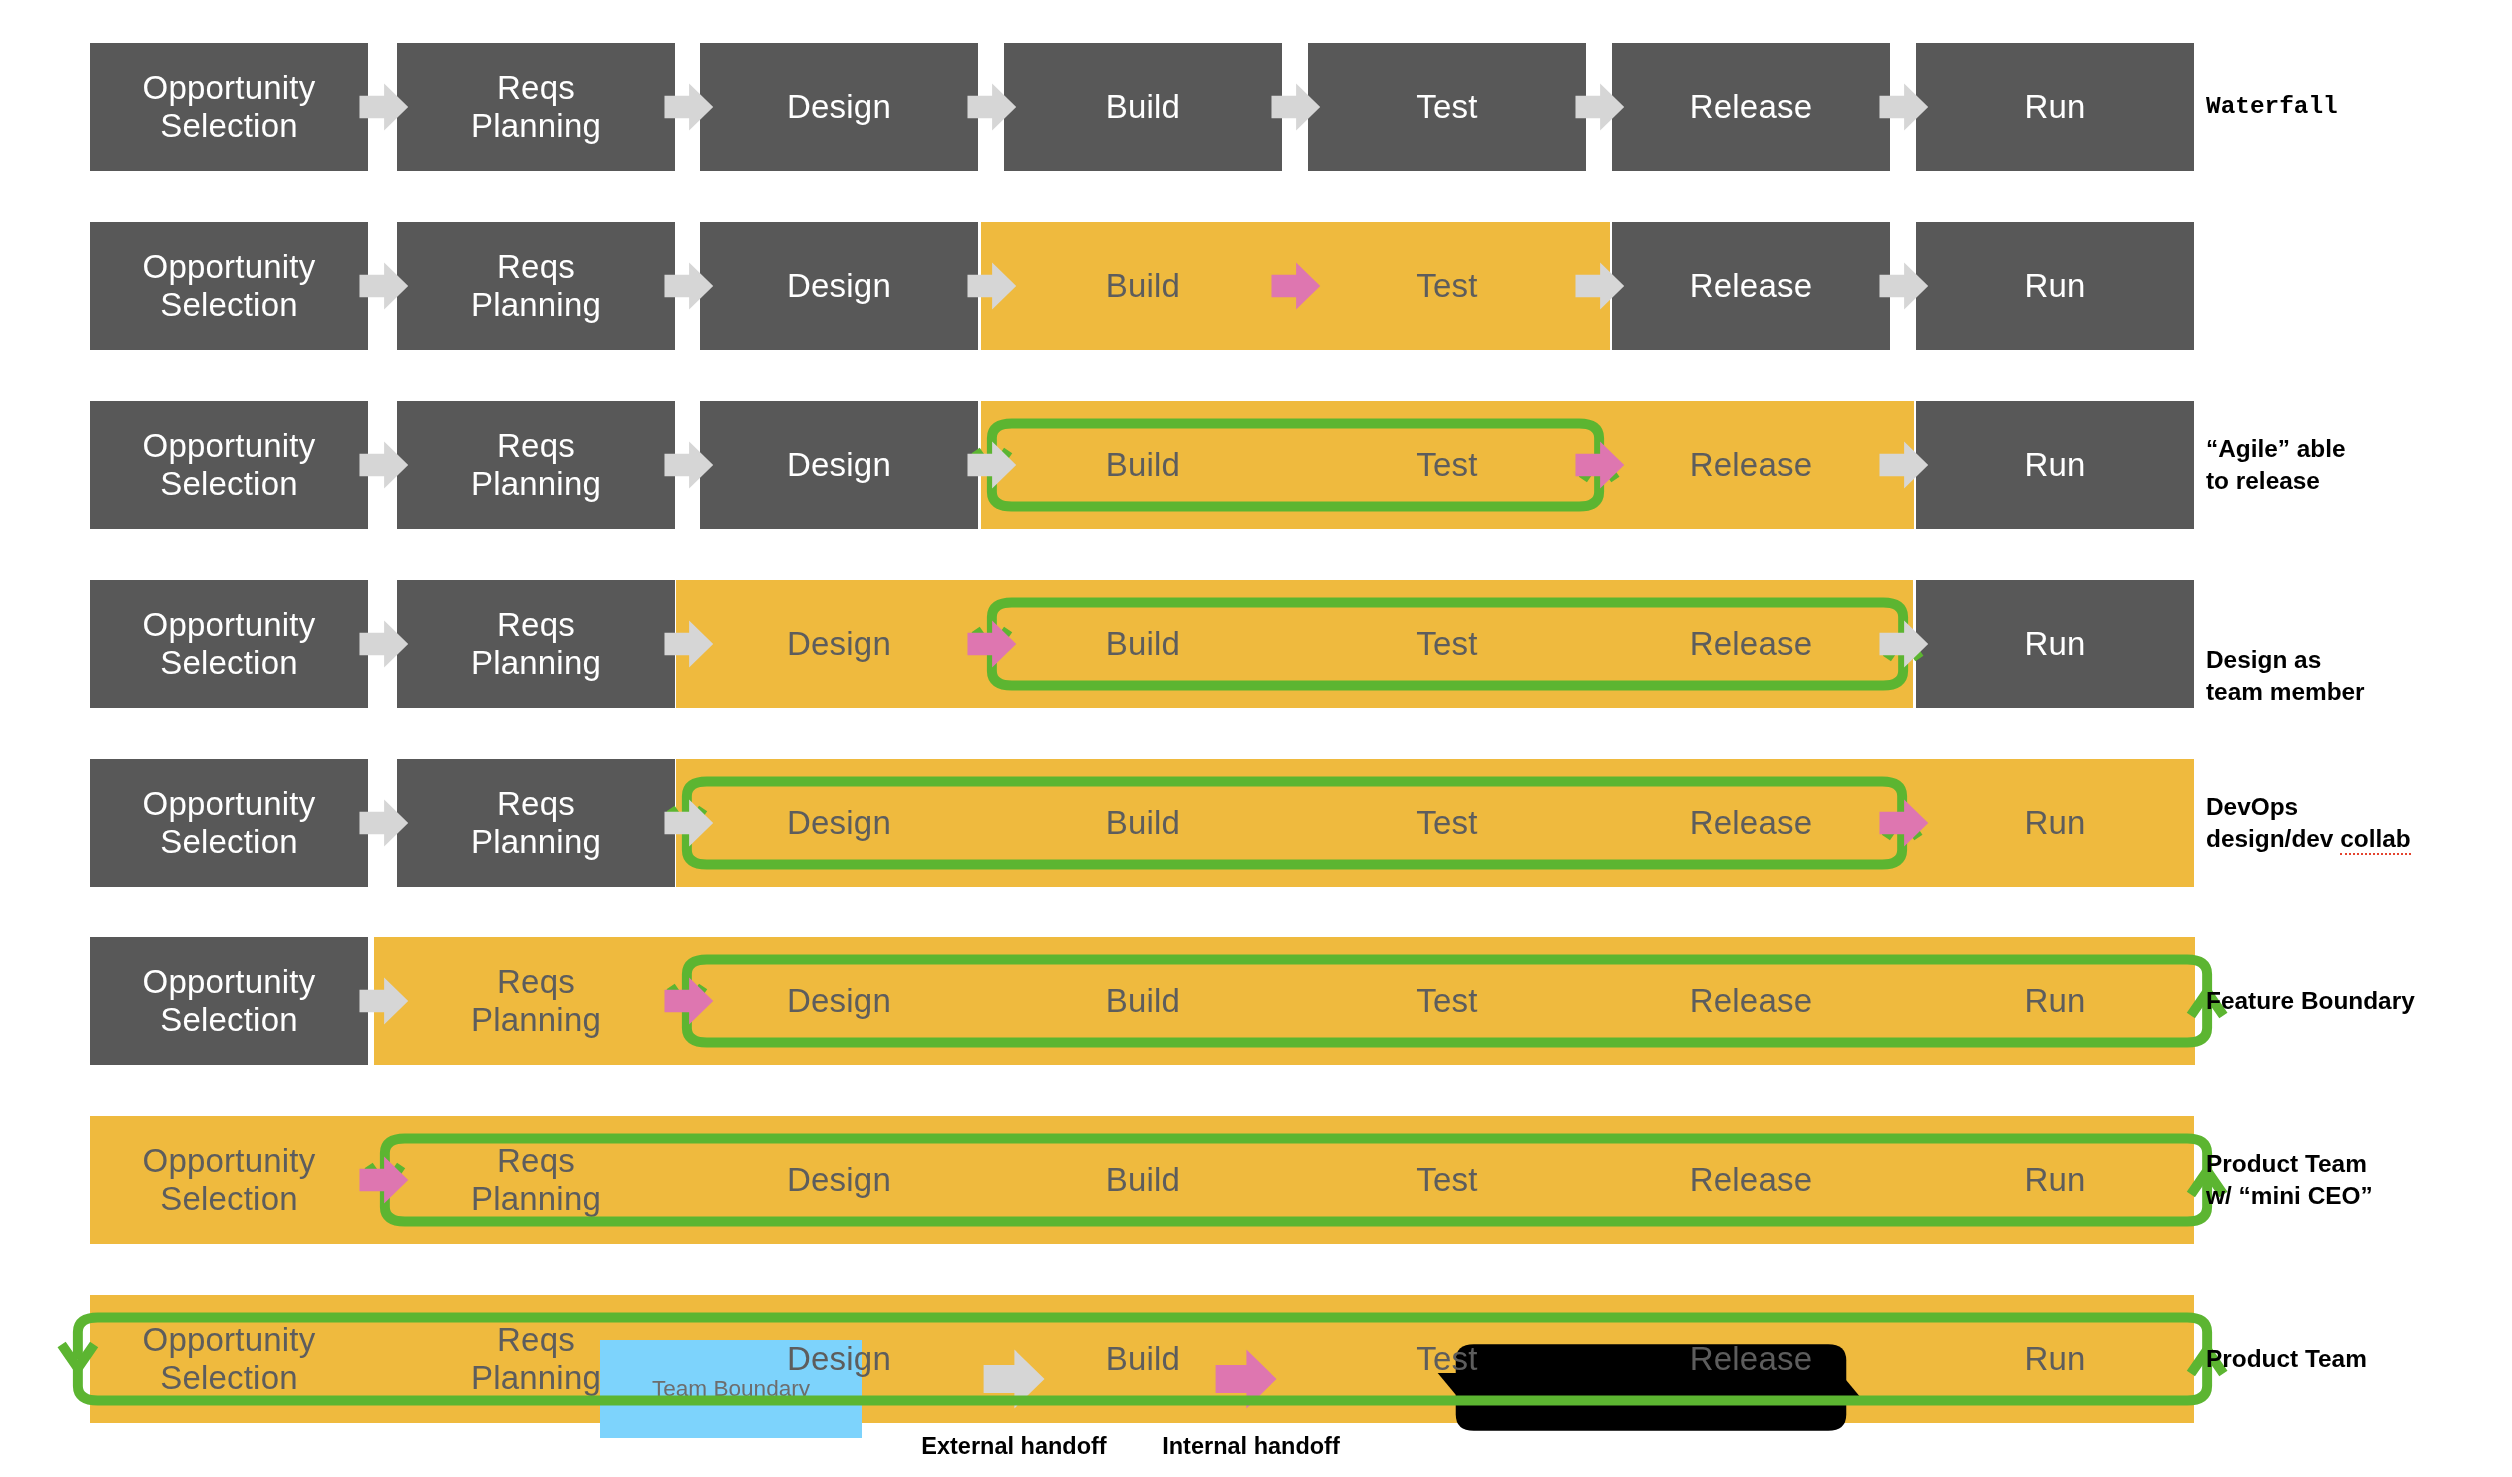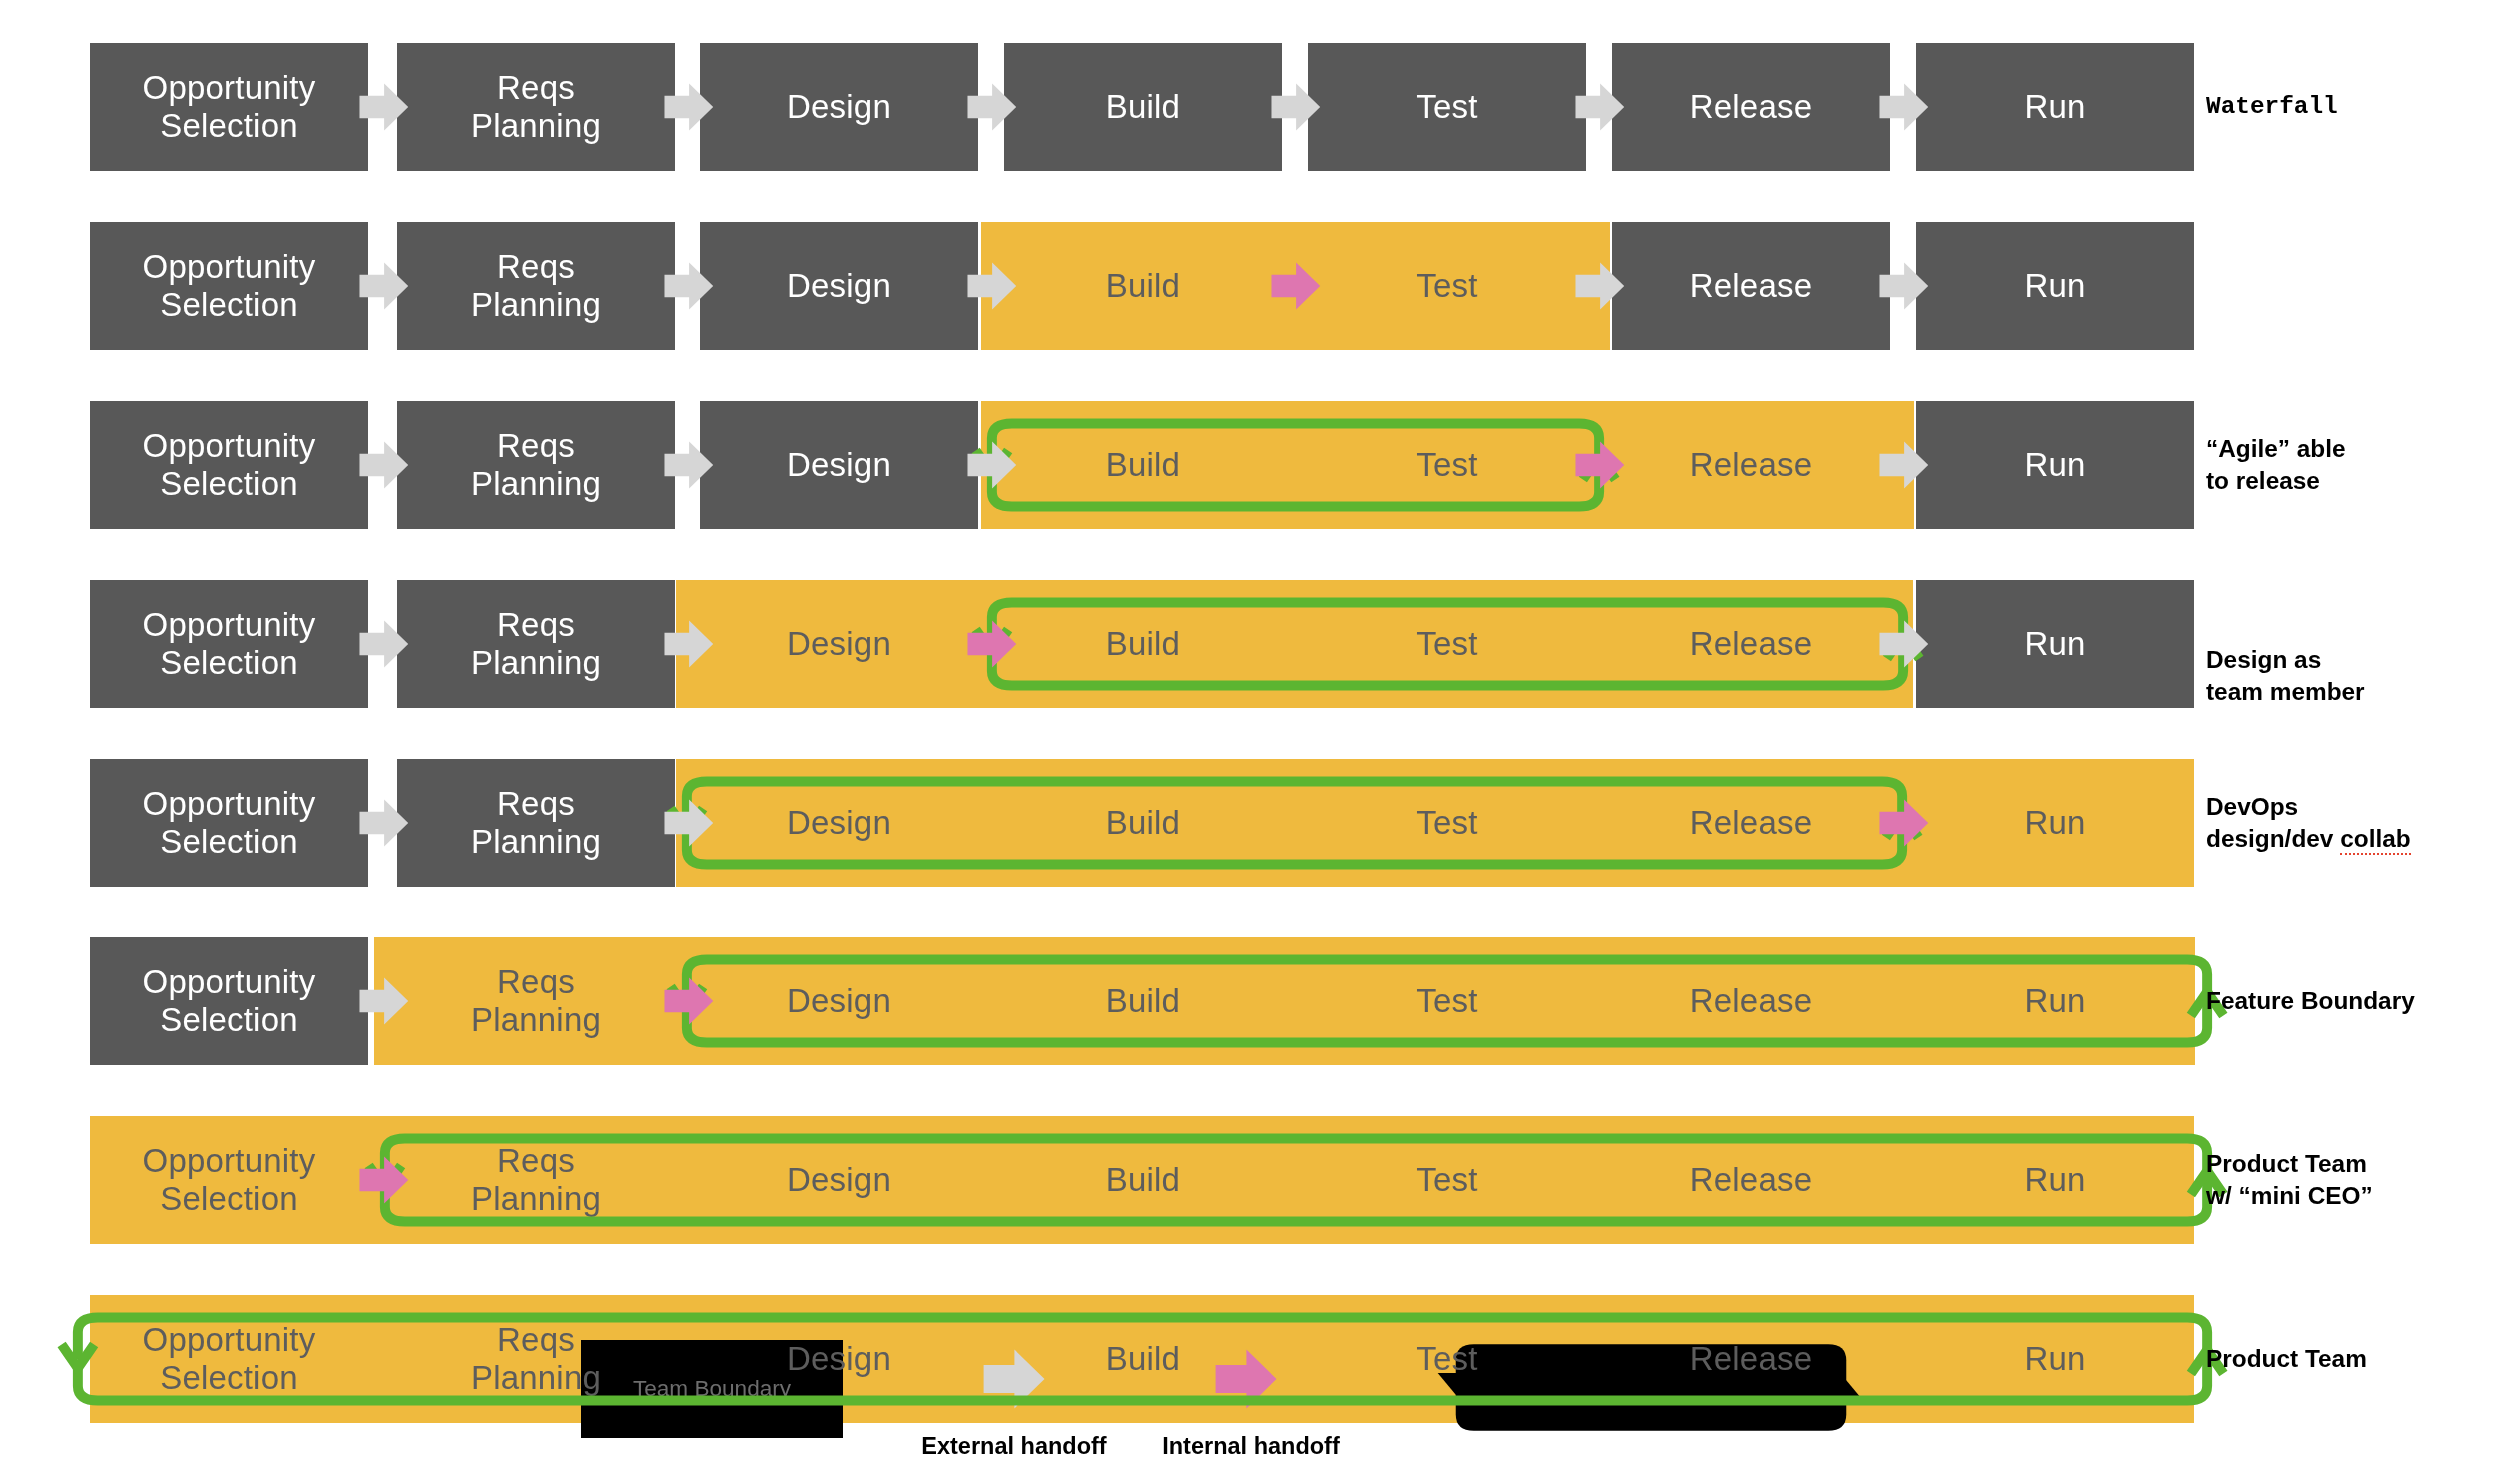--- a/index.html
+++ b/index.html
@@ -55,22 +55,22 @@
     z-index:7;
   }
   .spell{
     border-bottom:2.7px dotted #e4432e;
     padding-bottom:0.9px;
   }
 
   
   #legend{position:absolute;left:0;top:1335px;width:2512px;height:143px;}
   .lg-swatch{
-    position:absolute;left:581px;top:5.4px;width:262px;height:98px;
-    background:#000000;display:flex;align-items:center;justify-content:center;
+    position:absolute;left:600px;top:5.4px;width:262px;height:98px;
+    background:#7dd3fc;display:flex;align-items:center;justify-content:center;
     color:#6d6d6d;font-size:22.6px;
   }
   .lg-arrow{position:absolute;width:70px;height:70px;}
   .lg-arrow svg{display:block;width:100%;height:100%;}
   .lg-cap{
     position:absolute;font-size:23.5px;font-weight:bold;color:#000;
     text-align:center;white-space:nowrap;
   }
   #lg-loopbox{
     position:absolute;left:1425px;top:1.8px;width:452px;height:101px;

